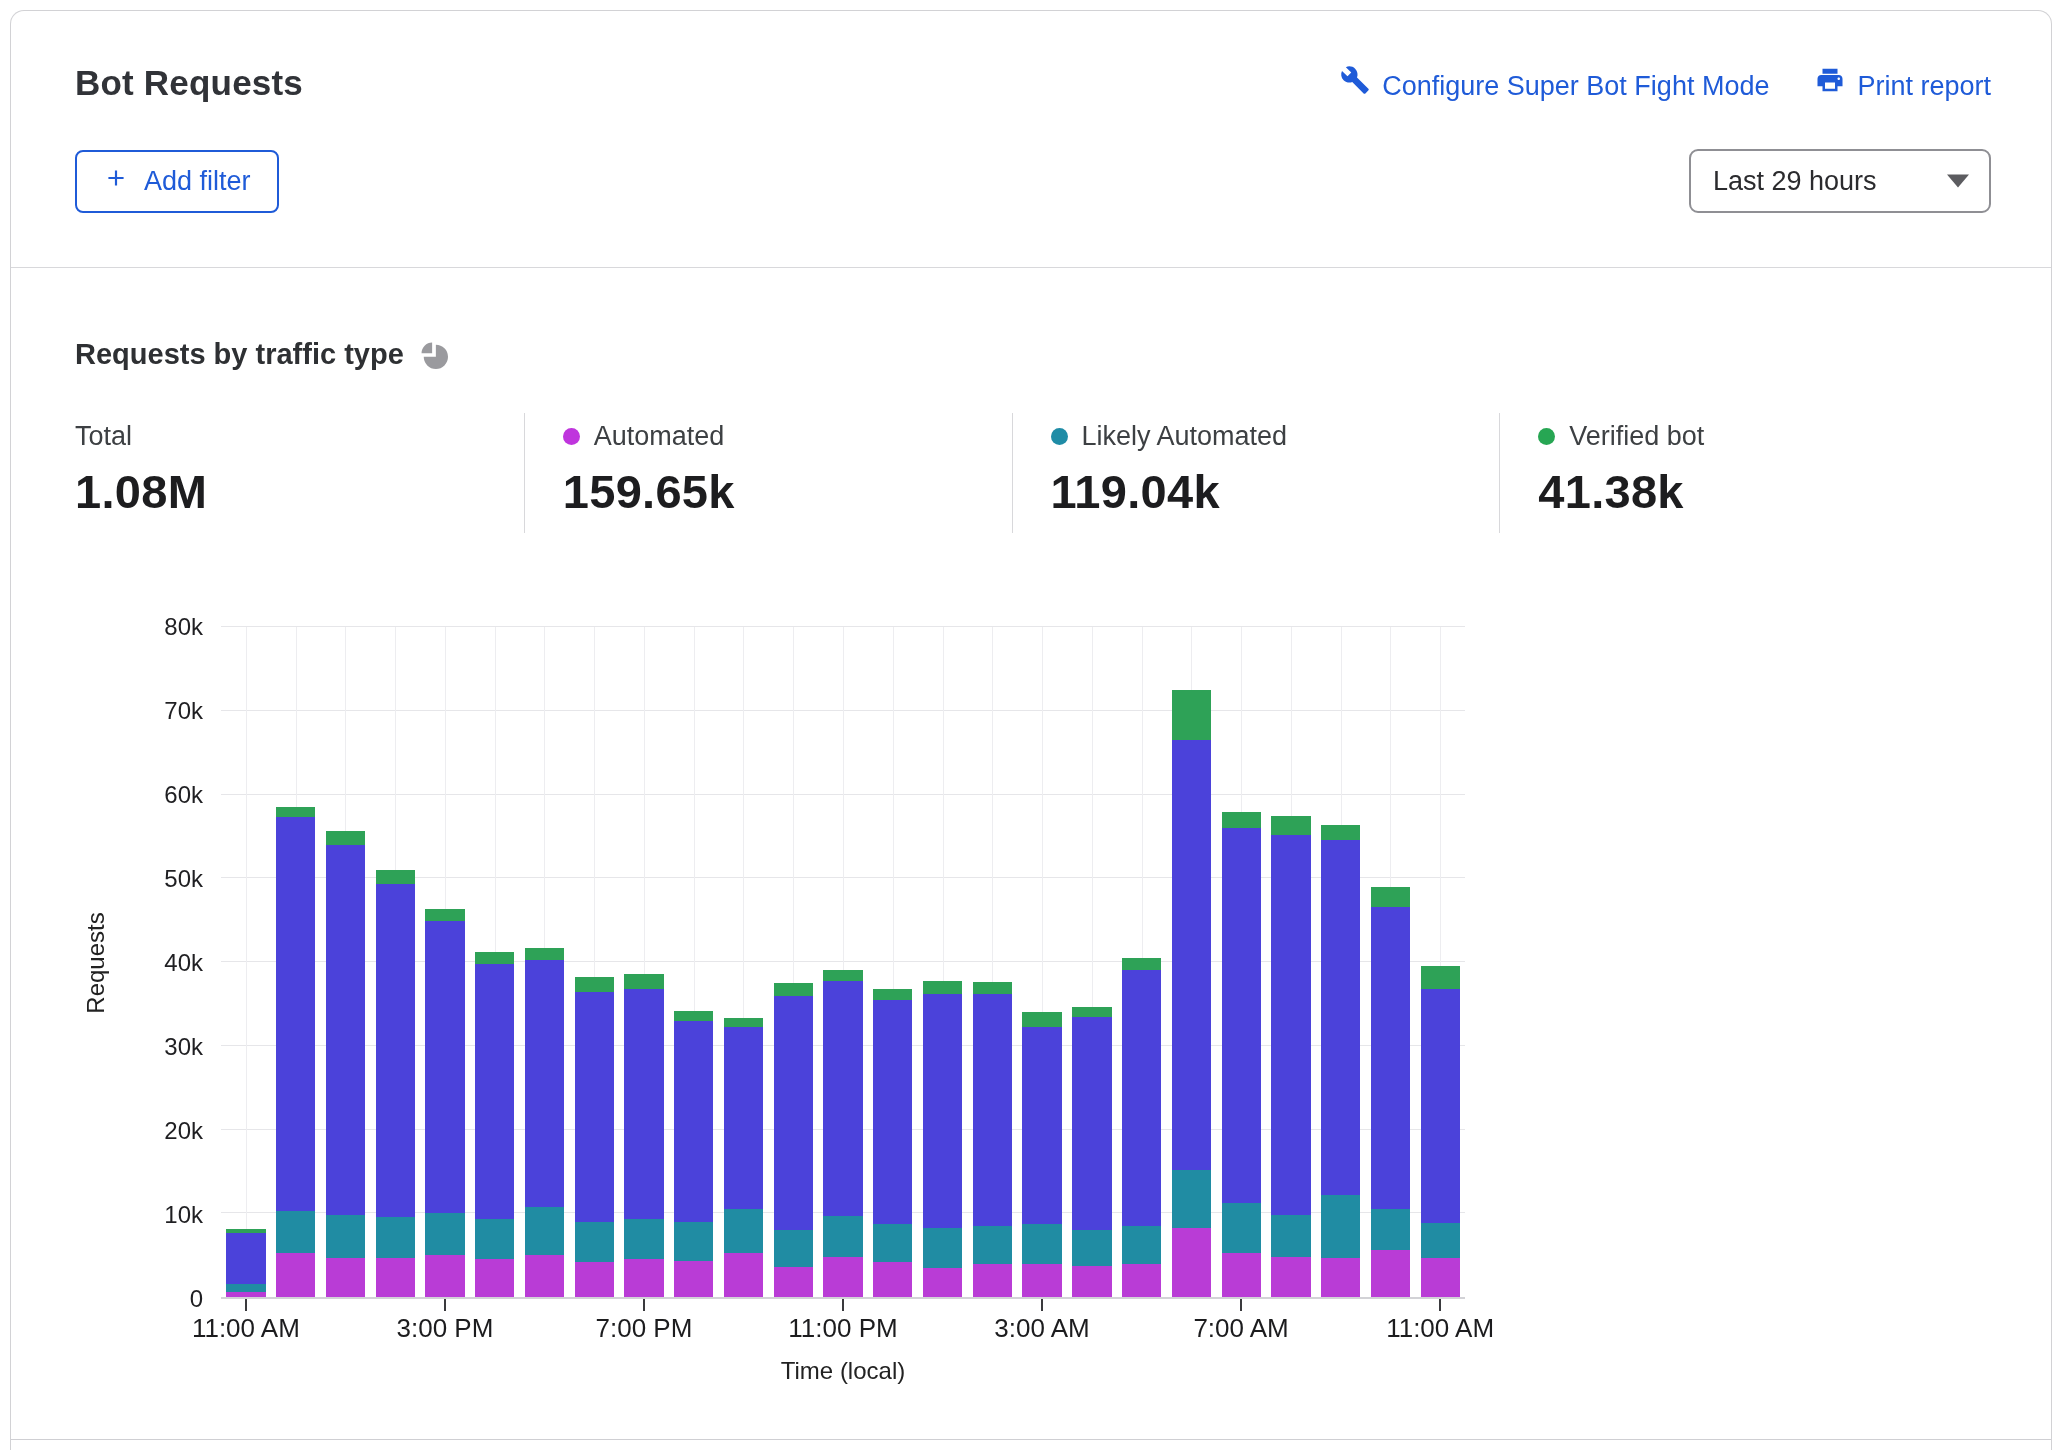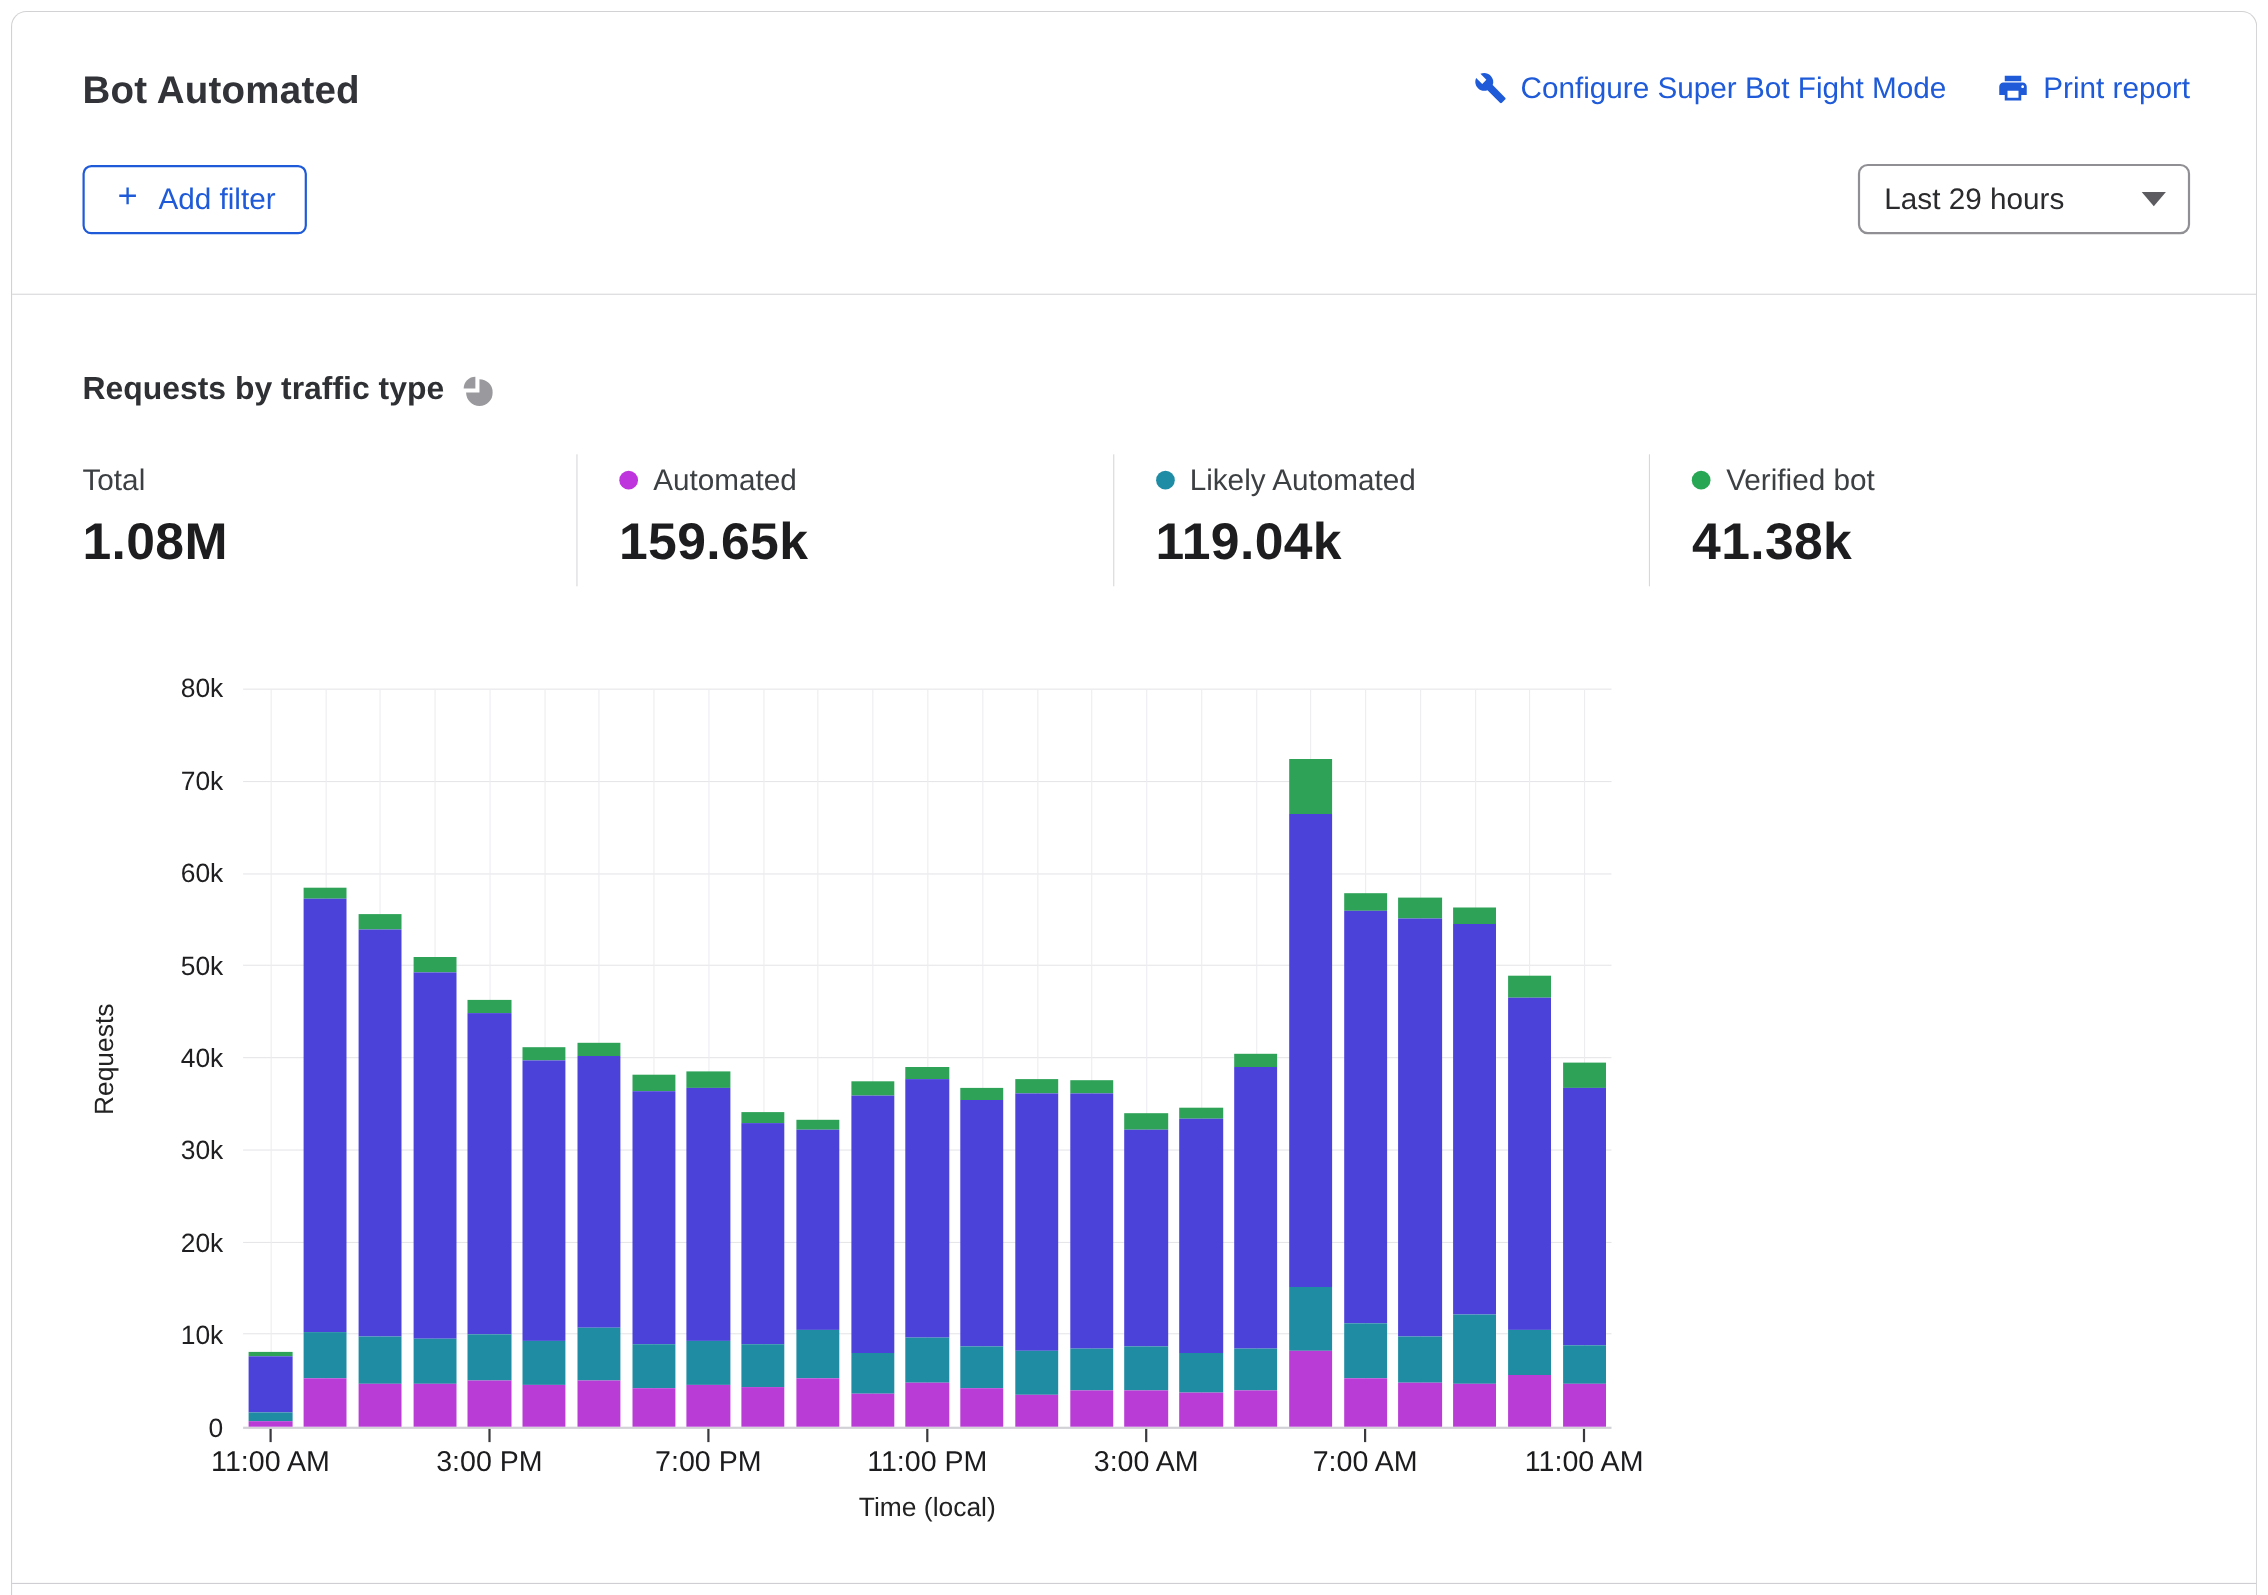--- a/index.html
+++ b/index.html
@@ -6,21 +6,21 @@
   html, body { width: 2062px; height: 1450px; background: #ffffff; overflow: hidden;
     font-family: "Liberation Sans", "DejaVu Sans", sans-serif; color: #222; }
   .card { position: relative; margin: 10px 10px 0 10px; height: 1440px;
     border: 1px solid #d2d2d5; border-bottom: none; border-radius: 14px 14px 0 0; background: #fff; }
 
   
   .header { padding: 52px 60px 0 64px; }
   .title-row { display: flex; align-items: center; justify-content: space-between; }
   .page-title { font-size: 35px; font-weight: 700; color: #313338; letter-spacing: .2px; }
   .header-links { display: flex; align-items: center; gap: 46px; }
-  .hlink { display: flex; align-items: flex-start; gap: 12px; color: #1f5bd8; font-size: 27px;
+  .hlink { display: flex; align-items: flex-end; gap: 12px; color: #1f5bd8; font-size: 27px;
     cursor: pointer; text-decoration: none; }
   .hlink svg { width: 30px; height: 30px; fill: #1f5bd8; }
   .filter-row { display: flex; align-items: center; justify-content: space-between; margin-top: 46px; }
   .add-filter { display: inline-flex; align-items: center; gap: 15px; border: 2px solid #1f5bd8;
     color: #1f5bd8; background: #fff; border-radius: 8px; padding: 13px 26px; font-size: 27px;
     font-family: inherit; cursor: pointer; }
   .add-filter svg { width: 26px; height: 26px; fill: #1f5bd8; }
   .select { position: relative; width: 302px; height: 64px; border: 2px solid #8f8f94; border-radius: 9px;
     display: flex; align-items: center; padding: 0 54px 0 22px; font-size: 27px; color: #2b2b2e;
     background: #fff; cursor: pointer; }
@@ -71,21 +71,21 @@
 
   .bottom-divider { position: absolute; left: 0; right: 0; bottom: 10px; height: 1px; background: #cfcfd3; }
 </style>
 </head>
 <body>
 
 <div class="card">
 
   <div class="header">
     <div class="title-row">
-      <div class="page-title">Bot Automated</div>
+      <div class="page-title">Bot Requests</div>
       <div class="header-links">
         <a class="hlink">
           <span><svg viewBox="0 0 24 24">
                 <path d="M22.7 19l-9.1-9.1c.9-2.3.4-5-1.5-6.9-2-2-5-2.4-7.4-1.3L9 6 6 9 1.6 4.7C.4 7.1.9 10.1 2.9 12.1c1.9 1.9 4.6 2.4 6.9 1.5l9.1 9.1c.4.4 1 .4 1.4 0l2.3-2.3c.5-.4.5-1.1.1-1.4z"></path>
               </svg></span>
           <span>Configure Super Bot Fight Mode</span>
         </a>
         <a class="hlink">
           <span><svg viewBox="0 0 24 24">
                 <path d="M19 8H5c-1.66 0-3 1.34-3 3v6h4v4h12v-4h4v-6c0-1.66-1.34-3-3-3zm-3 11H8v-5h8v5zm3-7c-.55 0-1-.45-1-1s.45-1 1-1 1 .45 1 1-.45 1-1 1zm-1-9H6v4h12V3z"></path>

